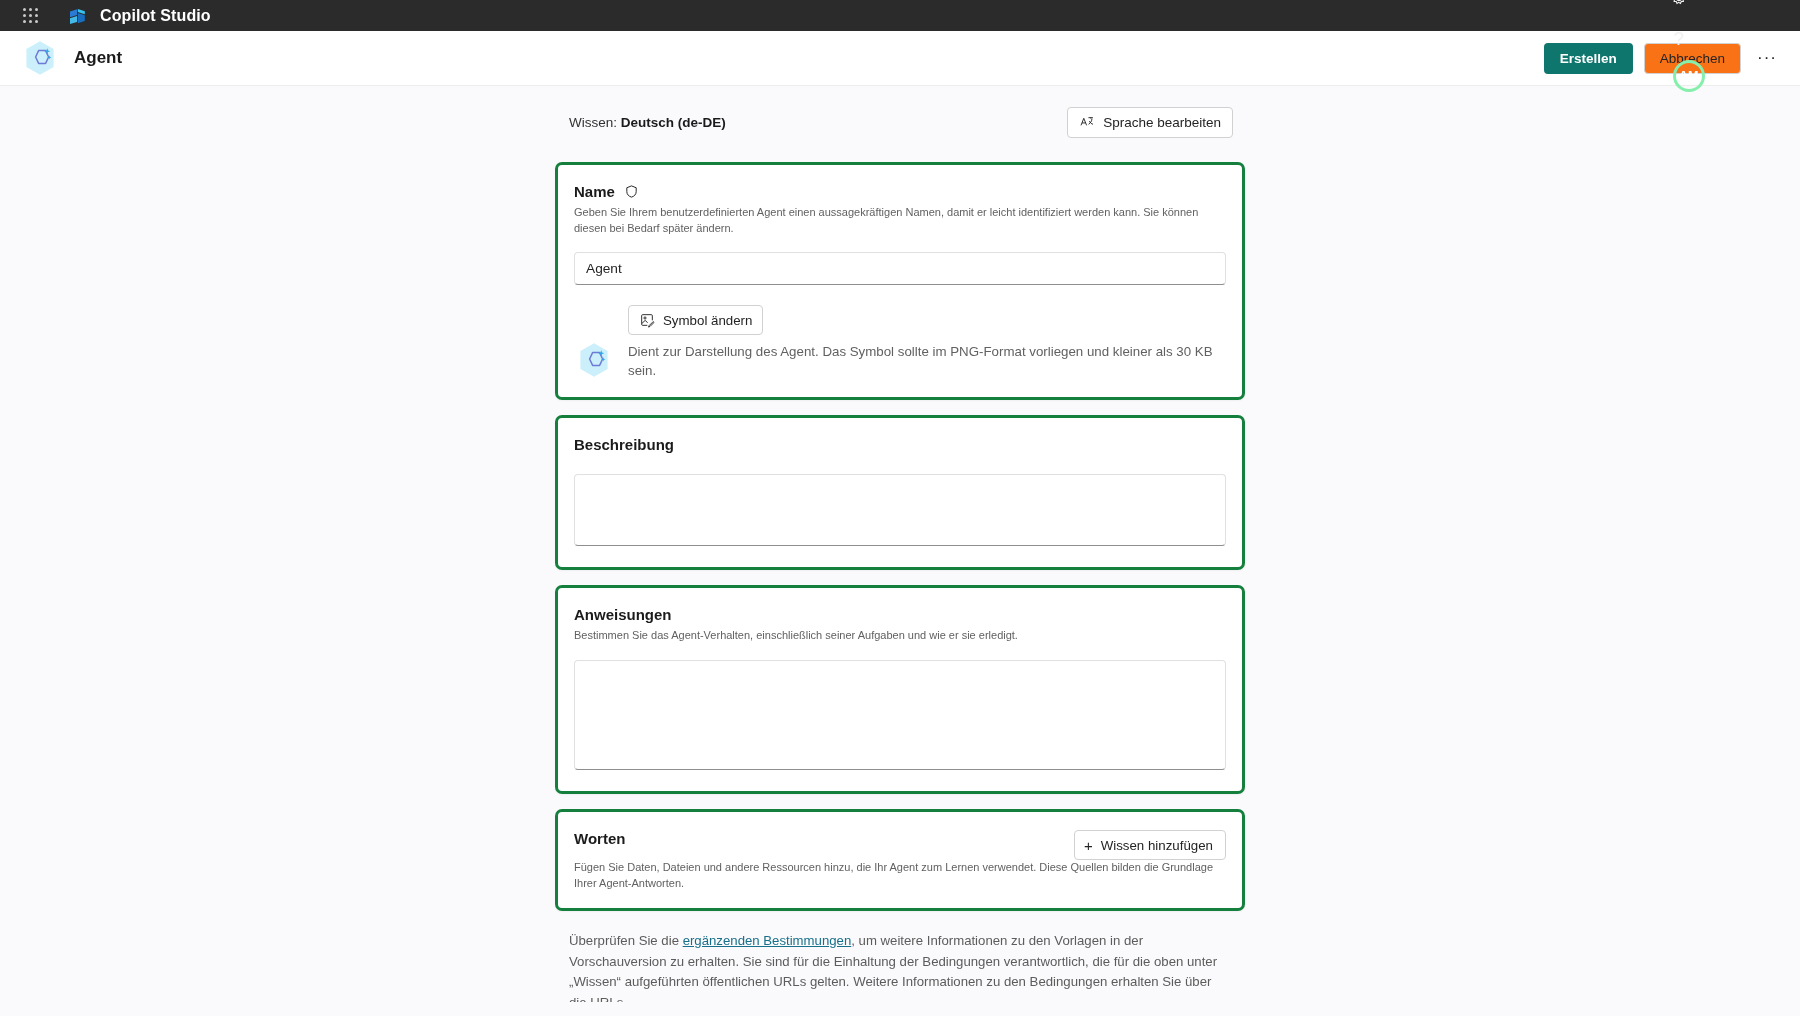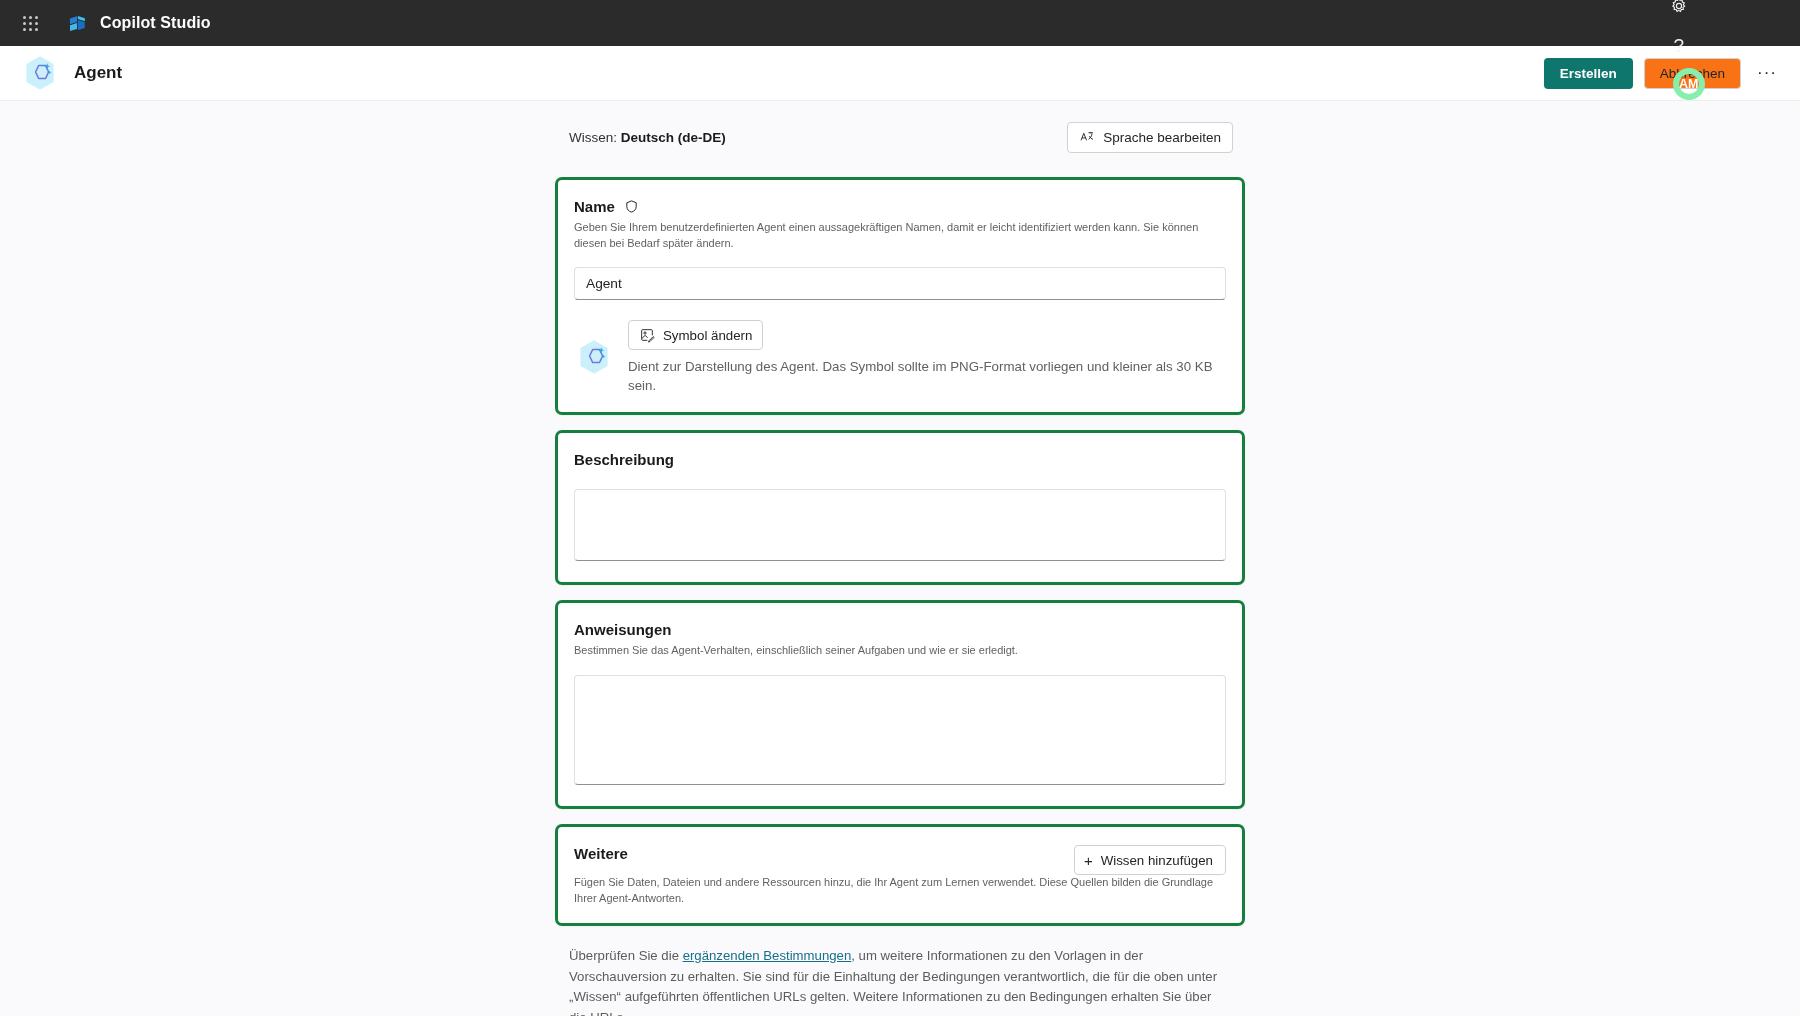--- a/index.html
+++ b/index.html
@@ -6,21 +6,21 @@
   html, body {
     width: 1800px;
     height: 1016px;
     overflow: hidden;
     font-family: "Liberation Sans", sans-serif;
     background: #fafafc;
   }
 
   
   .topbar {
-    height: 46px;
+    height: 31px;
     background: #2b2b2b;
     display: flex;
     align-items: center;
     padding: 0 16px 0 10px;
     position: relative;
   }
   .waffle {
     width: 40px; height: 40px;
     display: flex; align-items: center; justify-content: center;
     cursor: pointer; border-radius: 4px;
@@ -57,21 +57,21 @@
   .env-value { color: #ffffff; font-size: 14px; }
 
   .icon-btn {
     width: 36px; height: 36px; border-radius: 4px;
     display: flex; align-items: center; justify-content: center;
     cursor: pointer; color: #f0f0f0;
   }
   .help-glyph { font-size: 19px; color: #f0f0f0; font-weight: 400; line-height: 1; }
   .avatar {
     width: 32px; height: 32px; border-radius: 50%;
-    border: 6px solid #86efac; color: #ffffff;
+    border: 3px solid #86efac; color: #ffffff;
     display: flex; align-items: center; justify-content: center;
     font-size: 12.5px; font-weight: 600; cursor: pointer;
     margin-left: 20px;
   }
 
   
   .cmdbar {
     height: 55px;
     background: #ffffff;
     display: flex; align-items: center;
@@ -163,21 +163,21 @@
     border-radius: 4px;
     padding: 9px 11px;
     font-size: 13.7px; color: #242424;
     font-family: inherit; background: #ffffff; outline: none;
     resize: none;
   }
   .ta-desc { height: 72px; }
   .ta-instr { height: 110px; }
 
   .icon-row {
-    display: flex; align-items: center; gap: 14px;
+    display: flex; align-items: flex-end; gap: 14px;
     margin-top: 18px;
   }
   .icon-row-body { padding-top: 2px; }
   .icon-chg-btn {
     height: 30px; padding: 0 10px; border-radius: 4px;
     border: 1px solid #d1d1d1; background: #ffffff;
     display: inline-flex; align-items: center; gap: 8px;
     font-size: 13.3px; color: #242424; cursor: pointer; font-family: inherit;
   }
   .icon-hint { font-size: 13.3px; color: #616161; margin-top: 8px; line-height: 1.4; }
@@ -338,21 +338,21 @@
       <div class="card-title">
         <span>Anweisungen</span>
       </div>
       <div class="card-desc">Bestimmen Sie das Agent-Verhalten, einschließlich seiner Aufgaben und wie er sie erledigt.</div>
       <textarea class="text-area ta-instr" placeholder="" style=""></textarea>
     </div>
 
     <div class="card">
       <div class="card-head-row">
         <div class="card-title">
-          <span>Weitere</span>
+          <span>Worten</span>
         </div>
         <button class="add-btn">
           <span class="plus-glyph">+</span>
           <span>Wissen hinzufügen</span>
         </button>
       </div>
       <div class="card-desc">Fügen Sie Daten, Dateien und andere Ressourcen hinzu, die Ihr Agent zum Lernen verwendet. Diese Quellen bilden die Grundlage Ihrer Agent-Antworten.</div>
     </div>
 
     <div class="footer-note">

